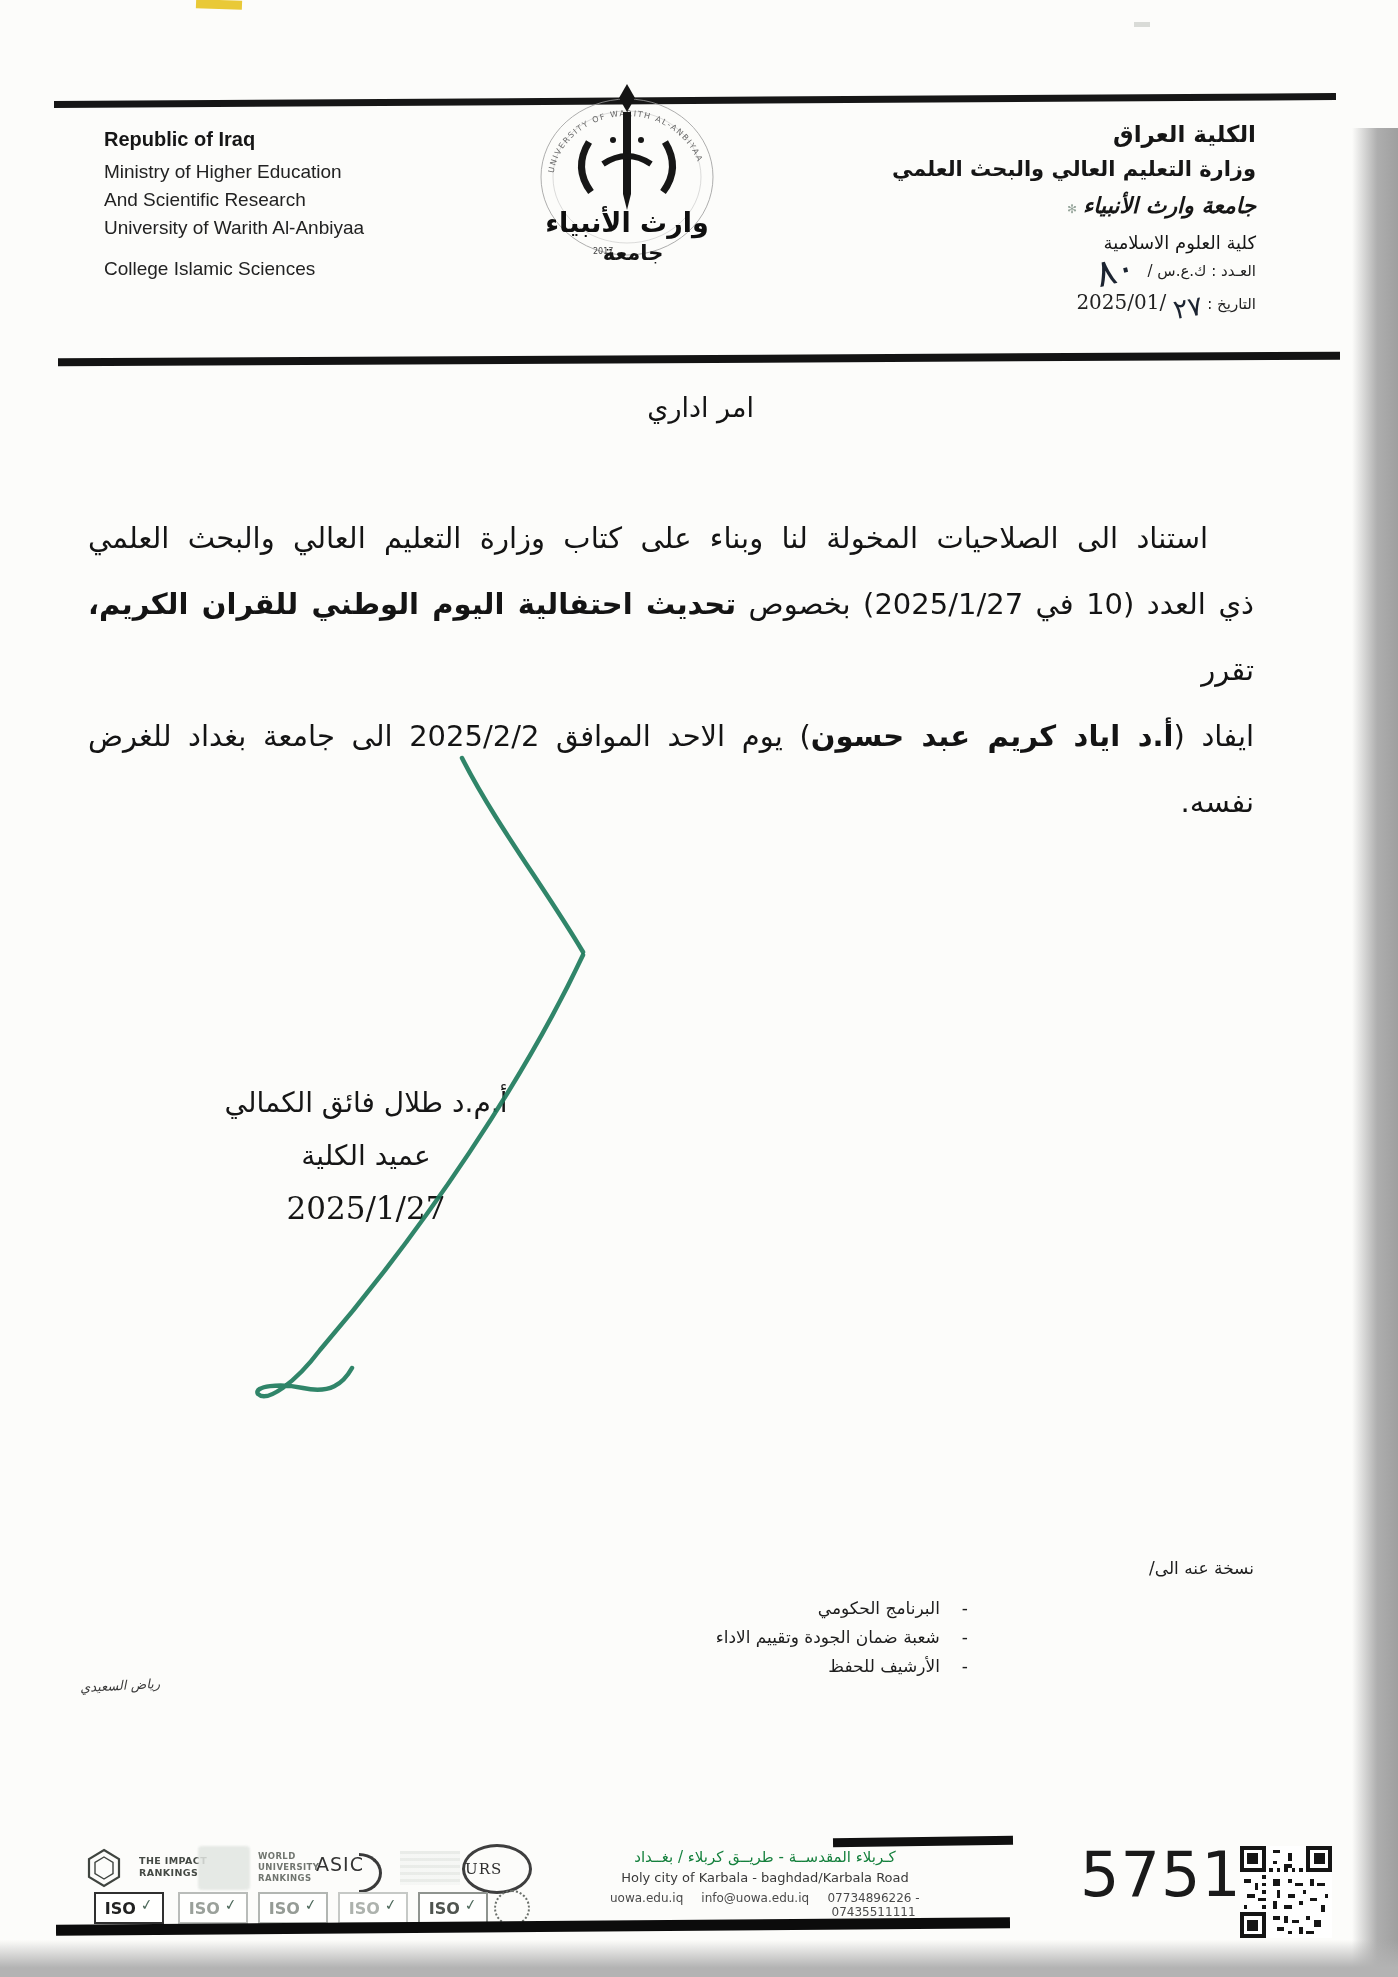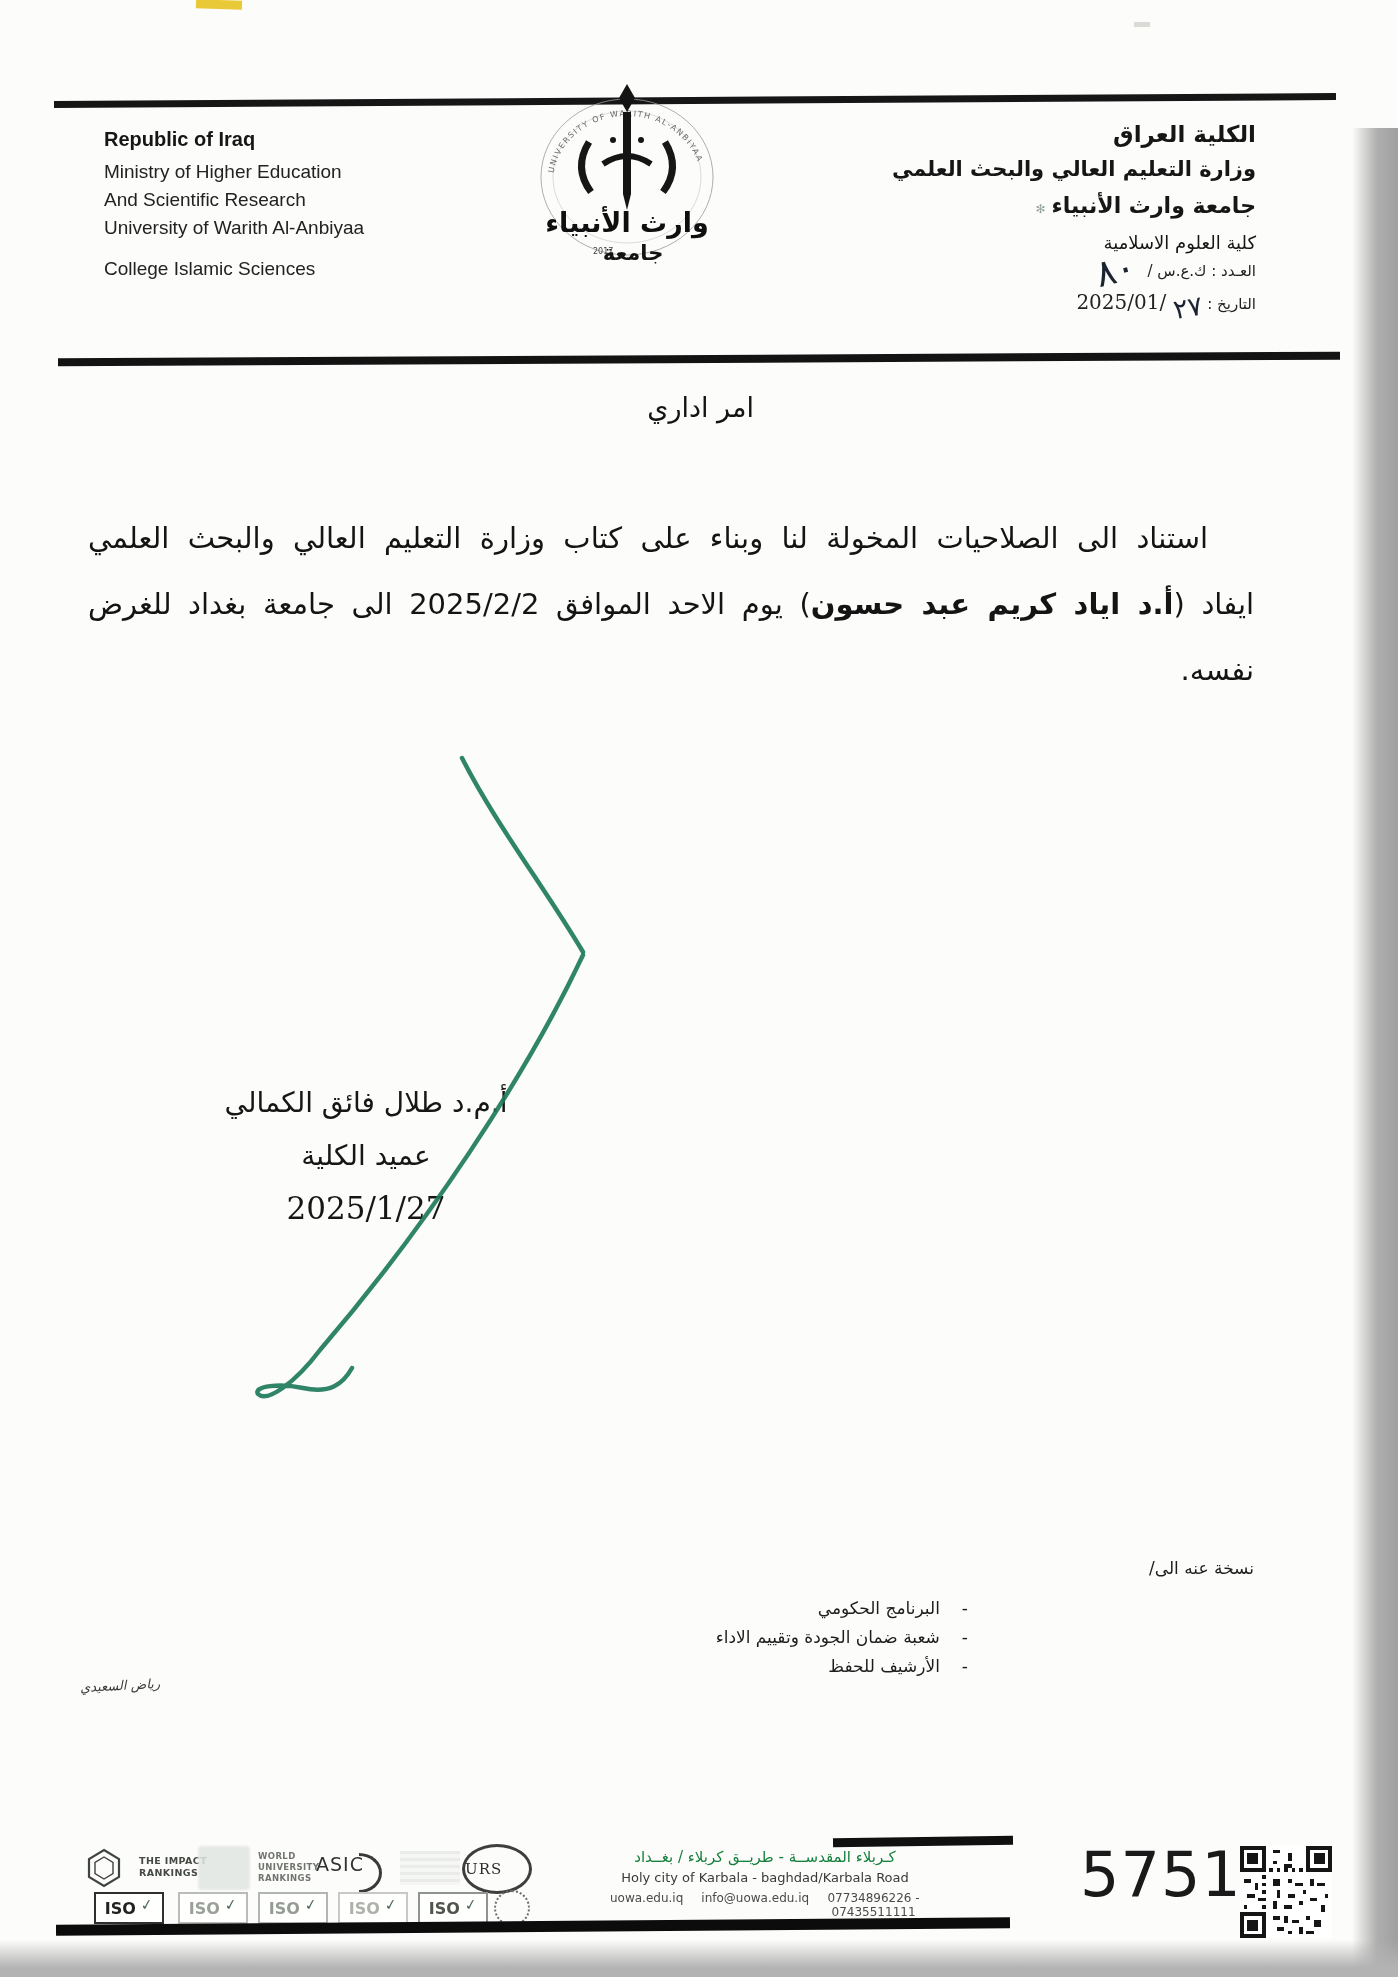--- a/index.html
+++ b/index.html
@@ -26,21 +26,21 @@
   
   .hdr-en{left:104px;top:124px;font-family:"Liberation Sans",sans-serif;color:#222;}
   .hdr-en .l0{font-size:20px;font-weight:bold;line-height:30px;margin-bottom:4px;color:#161616;}
   .hdr-en .l{font-size:19px;line-height:28px;}
   .hdr-en .college{margin-top:13px;}
 
   
   .hdr-ar{right:156px;top:116px;text-align:right;direction:rtl;color:#161616;}
   .ar-country{font-size:23px;font-weight:bold;line-height:36px;}
   .ar-ministry{font-size:21px;font-weight:bold;line-height:34px;}
-  .ar-univ{font-size:22px;font-weight:bold;line-height:40px;}
+  .ar-univ{font-size:22px;font-weight:bold;line-height:40px;font-style:italic;}
   .emblem-mark{font-size:12px;color:#97a69c;margin:0 6px;}
   .ar-college{font-size:18px;line-height:28px;}
   .ar-numline{font-size:15px;line-height:28px;color:#222;}
   .ar-dateline{font-size:15px;line-height:34px;color:#222;}
   .hand{display:inline-block;color:#1c2431;font-family:"DejaVu Sans",sans-serif;line-height:0;}
   .hand80{font-size:37px;transform:rotate(-14deg) translateY(7px);margin:0 14px 0 0;}
   .hand27{font-size:27px;transform:rotate(-10deg) translateY(8px);margin:0 6px;}
   .printed-date{direction:ltr;unicode-bidi:isolate;font-family:"DejaVu Serif",serif;font-size:20px;}
 
   
@@ -143,20 +143,21 @@
     <div class="ar-college">كلية العلوم الاسلامية</div>
     <div class="ar-numline"><span>العـدد : ك.ع.س /</span><span class="hand hand80">٨٠</span></div>
     <div class="ar-dateline"><span>التاريخ :</span><span class="hand hand27">٢٧</span><span class="printed-date">2025/01/</span></div>
   </div>
 
   <div class="abs rule-mid"></div>
   <div class="abs doc-title">امر اداري</div>
 
   <div class="abs body-text">
     <div class="bl bl1">استناد الى الصلاحيات المخولة لنا وبناء على كتاب وزارة التعليم العالي والبحث العلمي</div>
+    <div class="bl"><span>ذي العدد (10 في 2025/1/27) بخصوص </span><b>تحديث احتفالية اليوم الوطني للقران الكريم،</b><span> تقرر</span></div>
     <div class="bl"><span>ايفاد (</span><b>أ.د اياد كريم عبد حسون</b><span>) يوم الاحد الموافق 2025/2/2 الى جامعة بغداد للغرض</span></div>
     <div class="bl4">نفسه.</div>
   </div>
 
   <div class="abs sig-block">
     <div class="sig-name">أ.م.د طلال فائق الكمالي</div>
     <div class="sig-role">عميد الكلية</div>
     <div class="sig-date">2025/1/27</div>
   </div>
 

